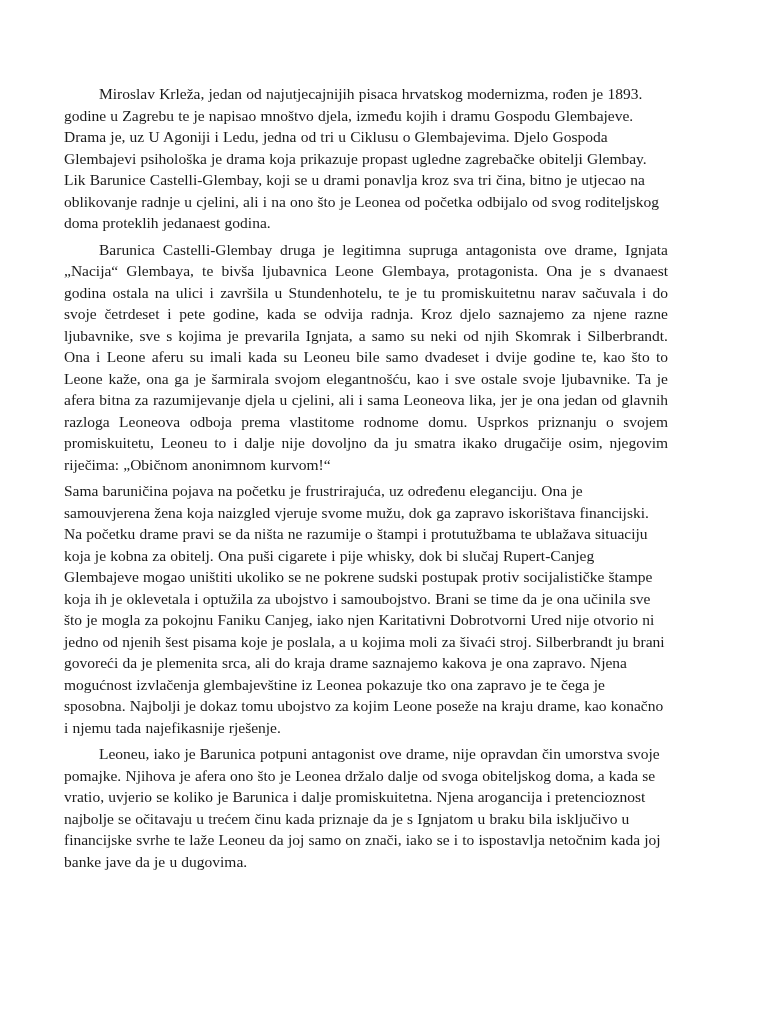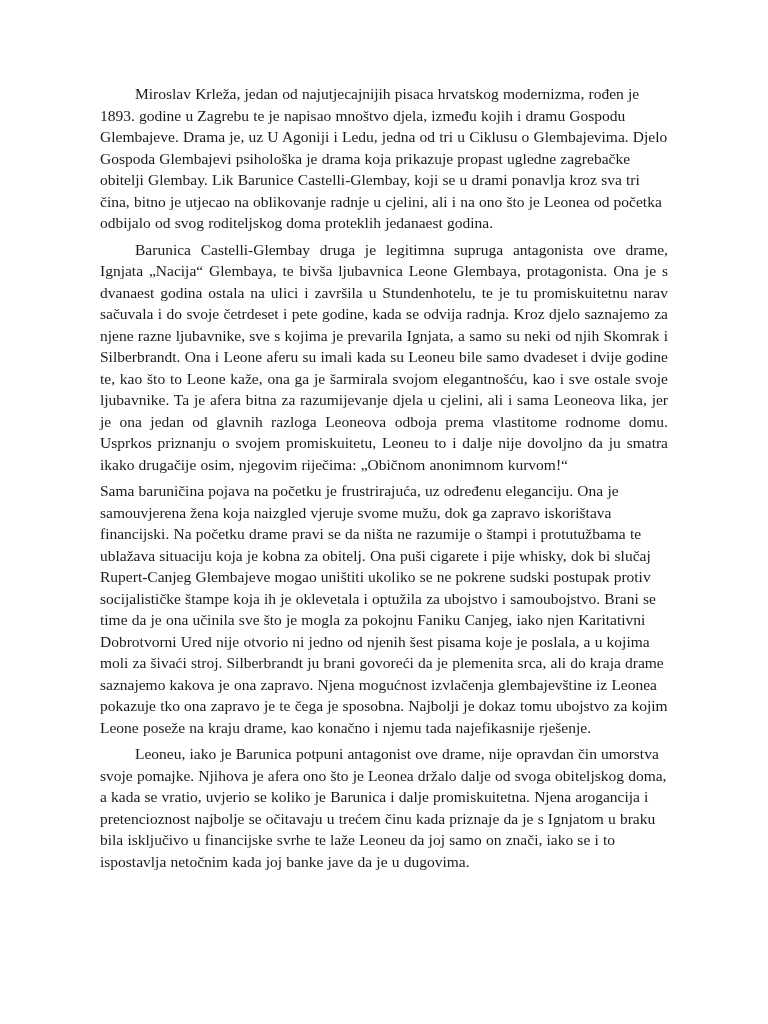--- a/index.html
+++ b/index.html
@@ -12,21 +12,21 @@
     width: 768px;
     height: 1024px;
     overflow: hidden;
     font-family: "Liberation Serif", "DejaVu Serif", serif;
   }
   .page {
     box-sizing: border-box;
     width: 768px;
     height: 1024px;
     background: #ffffff;
-    padding: 83px 100px 0 100px;
+    padding: 83px 100px 0 64px;
     color: #1a1a1a;
   }
   .para {
     margin: 0 0 5px 0;
     font-size: 15.5px;
     line-height: 21.5px;
     text-align: left;
     word-spacing: 0.02em;
   }
   .para.indent {

